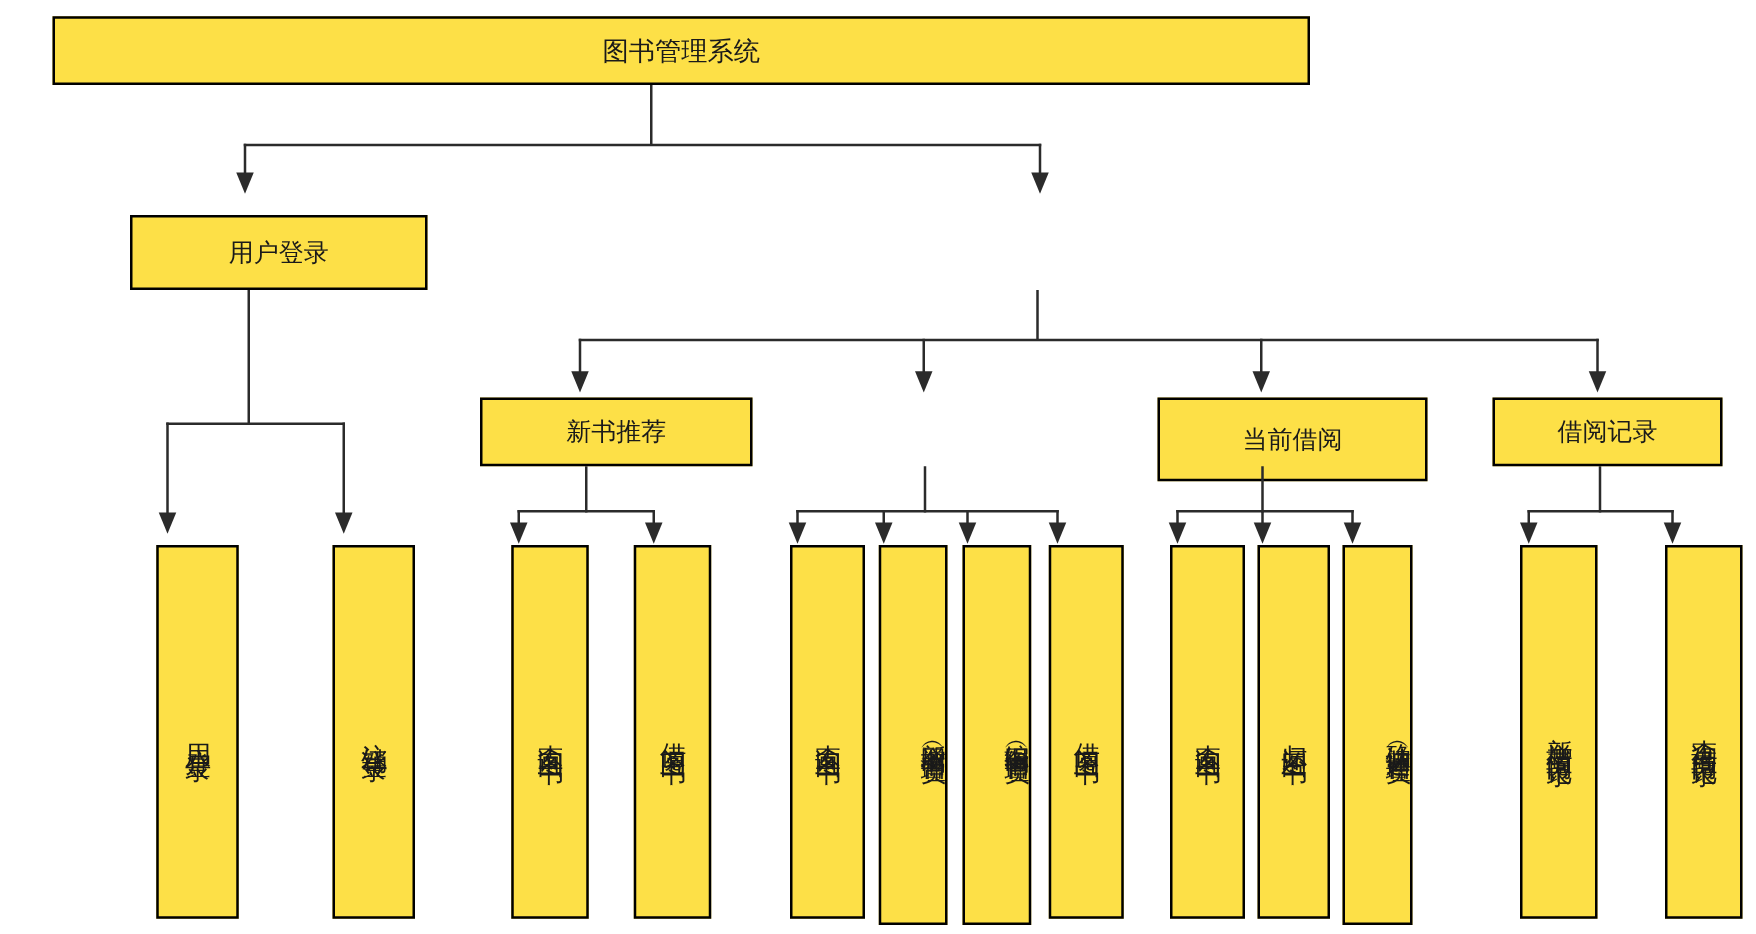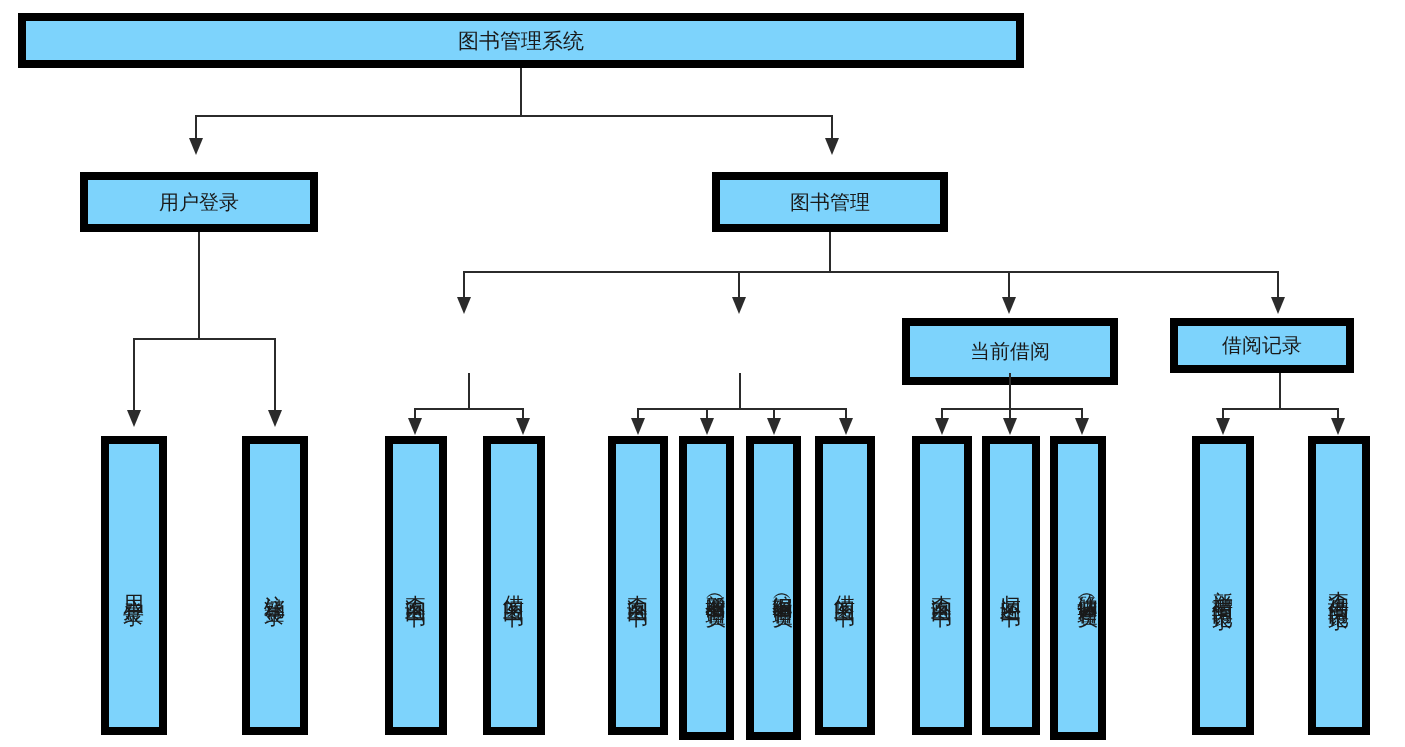--- a/index.html
+++ b/index.html
@@ -13,26 +13,27 @@
   #canvas {
     position: relative;
     width: 1405px;
     height: 747px;
     background: #ffffff;
     overflow: hidden;
   }
   .node {
     position: absolute;
     box-sizing: border-box;
-    border: 8px solid #000000;
-    background: #7dd3fc;
+    border: 2px solid #000000;
+    background: #fde047;
     display: flex;
     align-items: center;
     justify-content: center;
     color: #1a1a1a;
+    margin-left: 24px;
   }
   .node-root {
     font-size: 21px;
   }
   .node-l2 {
     font-size: 20px;
   }
   .node-l3 {
     font-size: 20px;
   }
@@ -89,43 +90,43 @@
 
   <div class="edge edge-v" style="left:520px; top:68px; width:2px; height:48px;"></div>
   <div class="edge edge-h" style="left:195px; top:115px; width:638px; height:2px;"></div>
   <div class="edge edge-v" style="left:195px; top:115px; width:2px; height:28px;"></div>
   <div class="arrow" style="left:189px; top:138px;"></div>
   <div class="edge edge-v" style="left:831px; top:115px; width:2px; height:28px;"></div>
   <div class="arrow" style="left:825px; top:138px;"></div>
 
   <div class="node node-l2" style="left:80px; top:172px; width:238px; height:60px;">
     <span>用户登录</span>
-  </div>
-  <div class="node node-l2" style="left:712px; top:172px; width:236px; height:60px;">
-    <span>图书管理</span>
   </div>
 
   <div class="edge edge-v" style="left:198px; top:232px; width:2px; height:108px;"></div>
   <div class="edge edge-h" style="left:133px; top:338px; width:143px; height:2px;"></div>
   <div class="edge edge-v" style="left:133px; top:338px; width:2px; height:75px;"></div>
   <div class="arrow" style="left:127px; top:410px;"></div>
   <div class="edge edge-v" style="left:274px; top:338px; width:2px; height:75px;"></div>
   <div class="arrow" style="left:268px; top:410px;"></div>
 
   <div class="edge edge-v" style="left:829px; top:232px; width:2px; height:40px;"></div>
   <div class="edge edge-h" style="left:463px; top:271px; width:816px; height:2px;"></div>
   <div class="edge edge-v" style="left:463px; top:271px; width:2px; height:30px;"></div>
   <div class="arrow" style="left:457px; top:297px;"></div>
   <div class="edge edge-v" style="left:738px; top:271px; width:2px; height:30px;"></div>
   <div class="arrow" style="left:732px; top:297px;"></div>
   <div class="edge edge-v" style="left:1008px; top:271px; width:2px; height:30px;"></div>
   <div class="arrow" style="left:1002px; top:297px;"></div>
   <div class="edge edge-v" style="left:1277px; top:271px; width:2px; height:30px;"></div>
   <div class="arrow" style="left:1271px; top:297px;"></div>
 
+  <div class="node node-l3" style="left:360px; top:318px; width:218px; height:55px;">
+    <span>新书推荐</span>
+  </div>
   <div class="node node-l3" style="left:902px; top:318px; width:216px; height:67px;">
     <span>当前借阅</span>
   </div>
   <div class="node node-l3" style="left:1170px; top:318px; width:184px; height:55px;align-items:center;">
     <span>借阅记录</span>
   </div>
 
   <div class="edge edge-v" style="left:468px; top:373px; width:2px; height:37px;"></div>
   <div class="edge edge-h" style="left:414px; top:408px; width:110px; height:2px;"></div>
   <div class="edge edge-v" style="left:414px; top:408px; width:2px; height:14px;"></div>

